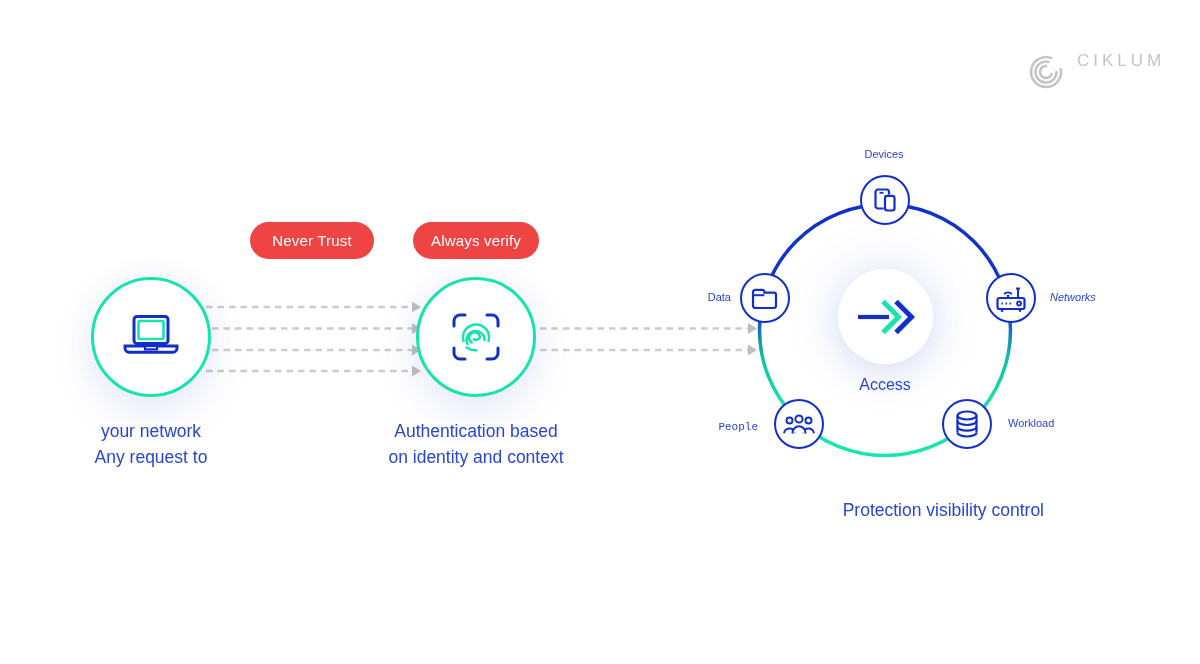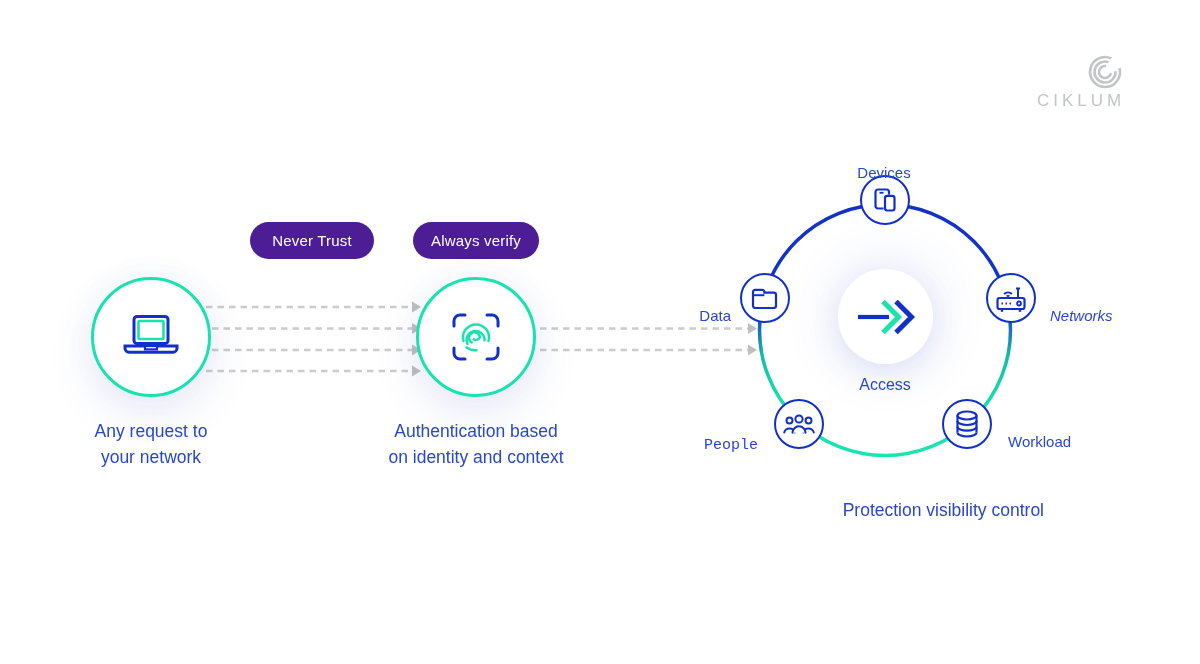--- a/index.html
+++ b/index.html
@@ -13,54 +13,54 @@
   .head{fill:#bfbfbf;stroke:none;}
   
   .big-circle{
     position:absolute;width:120px;height:120px;border-radius:50%;
     border:3.5px solid #18e3ae;background:#ffffff;box-sizing:border-box;
     display:flex;align-items:center;justify-content:center;z-index:2;
     box-shadow:0 16px 45px rgba(70,90,190,0.12), 0 0 30px rgba(70,90,190,0.05);
   }
   
   .badge{
-    position:absolute;height:37px;border-radius:18.5px;background:#4c1d95;
+    position:absolute;height:37px;border-radius:18.5px;background:#ef4444;
     color:#ffffff;font-size:15px;font-weight:500;letter-spacing:.2px;
     display:flex;align-items:center;justify-content:center;z-index:2;
   }
   
   .caption{
     position:absolute;color:#2946d1;font-size:17.5px;line-height:26px;
     text-align:center;z-index:2;
   }
   
   .node{
     position:absolute;width:50px;height:50px;border-radius:50%;
     border:2.5px solid #1230c8;background:#ffffff;box-sizing:border-box;
     display:flex;align-items:center;justify-content:center;z-index:3;
   }
   .node-label{
-    position:absolute;color:#2946d1;font-size:15px;z-index:3;white-space:nowrap;margin-top:16px;
+    position:absolute;color:#2946d1;font-size:11px;z-index:3;white-space:nowrap;
   }
   .access-circle{
     position:absolute;left:838px;top:269px;width:95px;height:95px;border-radius:50%;
     background:#ffffff;z-index:2;display:flex;align-items:center;justify-content:center;
     box-shadow:0 0 55px rgba(70,90,200,0.16), 0 10px 30px rgba(70,90,200,0.10);
   }
   .access-label{
     position:absolute;left:825px;top:376px;width:120px;text-align:center;
     color:#2946d1;font-size:16px;z-index:2;
   }
   .ring-caption{
     position:absolute;left:724px;top:500px;width:320px;text-align:right;
     color:#2946d1;font-size:17.5px;z-index:2;
   }
   
   .logo{
-    position:absolute;left:1026px;top:51px;display:flex;align-items:flex-end;z-index:2;flex-direction:column;
+    position:absolute;left:1026px;top:51px;display:flex;align-items:flex-start;z-index:2;
   }
   .logo-text{
     color:#c3c4c6;font-size:17px;letter-spacing:4px;margin-left:11px;font-weight:400;
   }
 </style>
 </head>
 <body>
 
 <div class="stage">
 
@@ -118,22 +118,22 @@
 
   <div class="big-circle" style="left:91px;top:277px;">
     <svg width="64" height="50" viewBox="0 0 64 50">
       <rect x="15" y="4.5" width="34" height="27" rx="3" fill="none" stroke="#1230c8" stroke-width="3"></rect>
       <rect x="19.5" y="9" width="25" height="18" rx="1" fill="none" stroke="#18e3ae" stroke-width="2.6"></rect>
       <path d="M6 34 h52 v2.2 a4 4 0 0 1 -4 4 H10 a4 4 0 0 1 -4 -4 Z" fill="none" stroke="#1230c8" stroke-width="3"></path>
       <rect x="26" y="34" width="12" height="3.4" fill="#ffffff" stroke="#1230c8" stroke-width="2.2"></rect>
     </svg>
   </div>
   <div class="caption" style="left:31px;top:418px;width:240px;">
+    <div>your network</div>
     <div>Any request to</div>
-    <div>your network</div>
   </div>
 
   <div class="big-circle" style="left:416px;top:277px;">
     <svg width="60" height="60" viewBox="0 0 60 60">
       <g fill="none" stroke="#1230c8" stroke-width="3" stroke-linecap="round">
         <path d="M8 19 V14 a6 6 0 0 1 6 -6 h5"></path>
         <path d="M41 8 h5 a6 6 0 0 1 6 6 v5"></path>
         <path d="M52 41 v5 a6 6 0 0 1 -6 6 h-5"></path>
         <path d="M19 52 h-5 a6 6 0 0 1 -6 -6 v-5"></path>
       </g>

